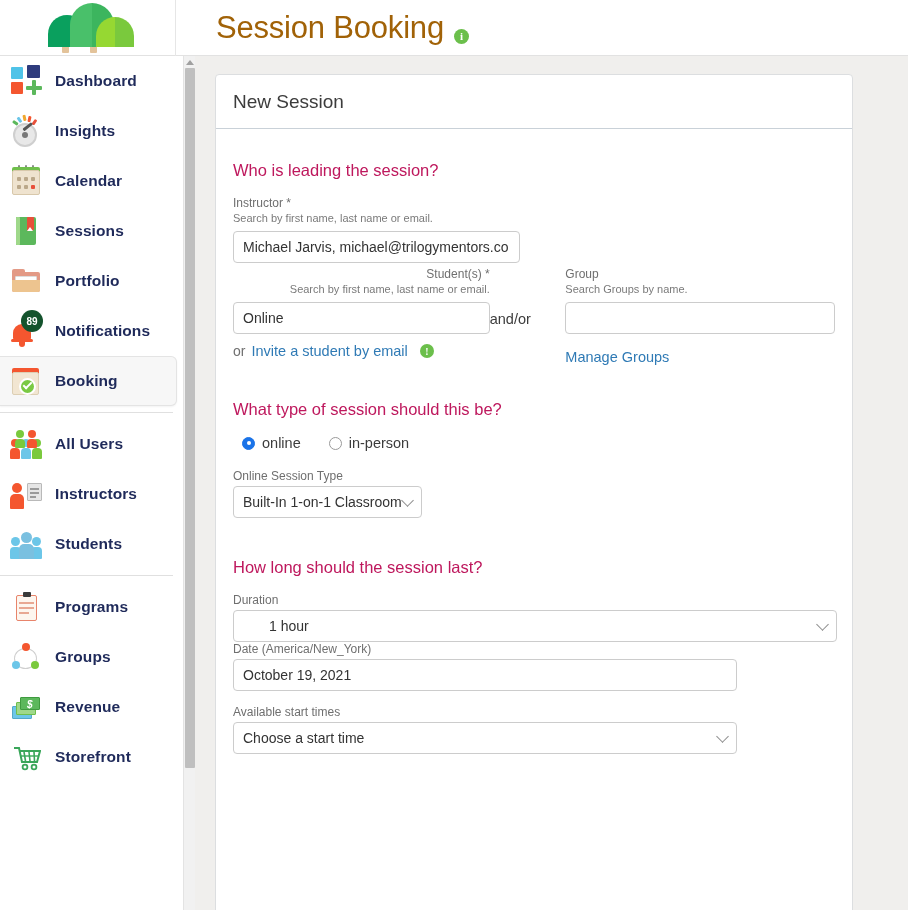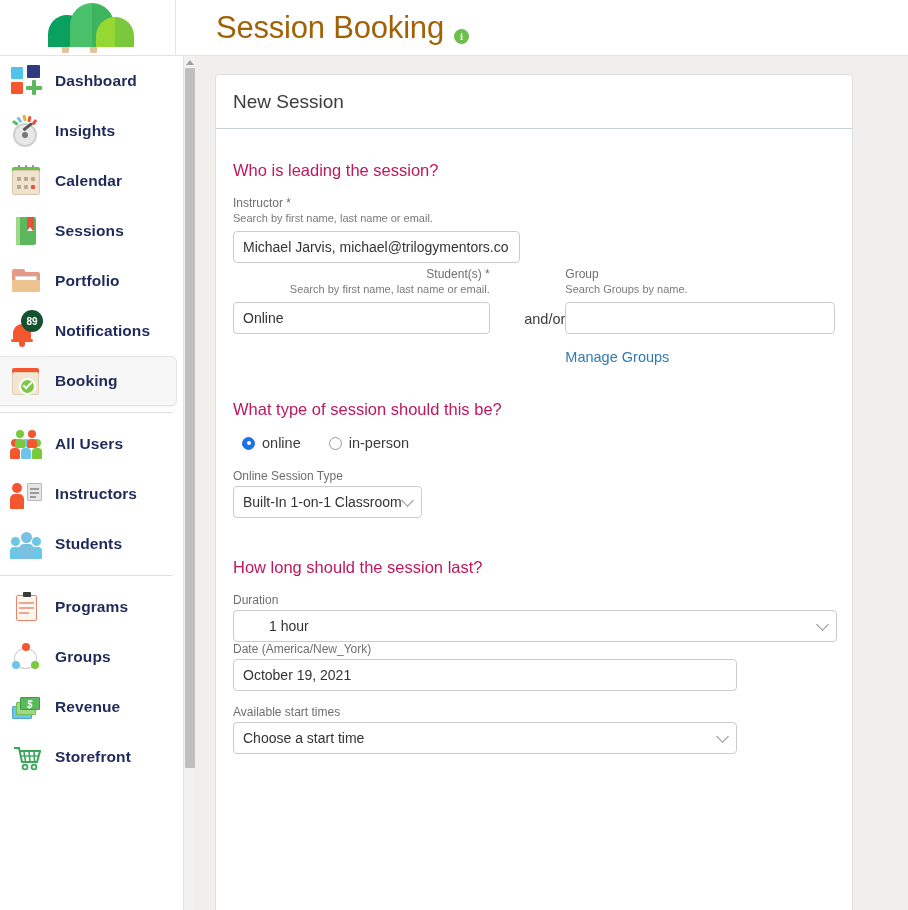--- a/index.html
+++ b/index.html
@@ -227,21 +227,21 @@
   .chev {
     width: 9px; height: 9px;
     border-right: 1.6px solid #8d8d8d; border-bottom: 1.6px solid #8d8d8d;
     transform: rotate(45deg); margin-bottom: 4px; flex: none;
   }
   .link { color: #2f7ab5; font-size: 14.5px; cursor: pointer; }
 
   .two-col { display: flex; align-items: flex-start; }
   .col-left { width: 258px; text-align: right; }
   .andor {
-    width: 76px; text-align: right; font-size: 14.5px; color: #3c3c3c;
+    width: 76px; text-align: left; font-size: 14.5px; color: #3c3c3c;
     padding-top: 44px;
   }
   .col-right { width: 271px; }
 
   .green-excl {
     display: inline-flex; align-items: center; justify-content: center;
     width: 14px; height: 14px; border-radius: 50%;
     background: #6bbf4b; color: #fff;
     font-size: 10px; font-weight: bold; font-family: "Liberation Serif", serif;
     margin-left: 12px; vertical-align: middle;
@@ -495,20 +495,25 @@
           <div class="field-hint">Search by first name, last name or email.</div>
           <div class="txt-input" style="width:287px;">Michael Jarvis, michael@trilogymentors.co</div>
         </div>
 
 
         <div class="two-col">
           <div class="col-left">
             <div class="field-label">Student(s) *</div>
             <div class="field-hint">Search by first name, last name or email.</div>
             <div class="txt-input">Online</div>
+            <div style="margin-top:9px;display:flex;align-items:center;">
+              <span style="font-size:14px;color:#6f6f6f;margin-right:6px;">or</span>
+              <span class="link">Invite a student by email</span>
+              <span class="green-excl">!</span>
+            </div>
           </div>
 
           <div class="andor">and/or</div>
 
           <div class="col-right">
             <div class="field-label">Group</div>
             <div class="field-hint">Search Groups by name.</div>
             <div class="txt-input"></div>
             <div style="margin-top:14px;">
               <span class="link">Manage Groups</span>

